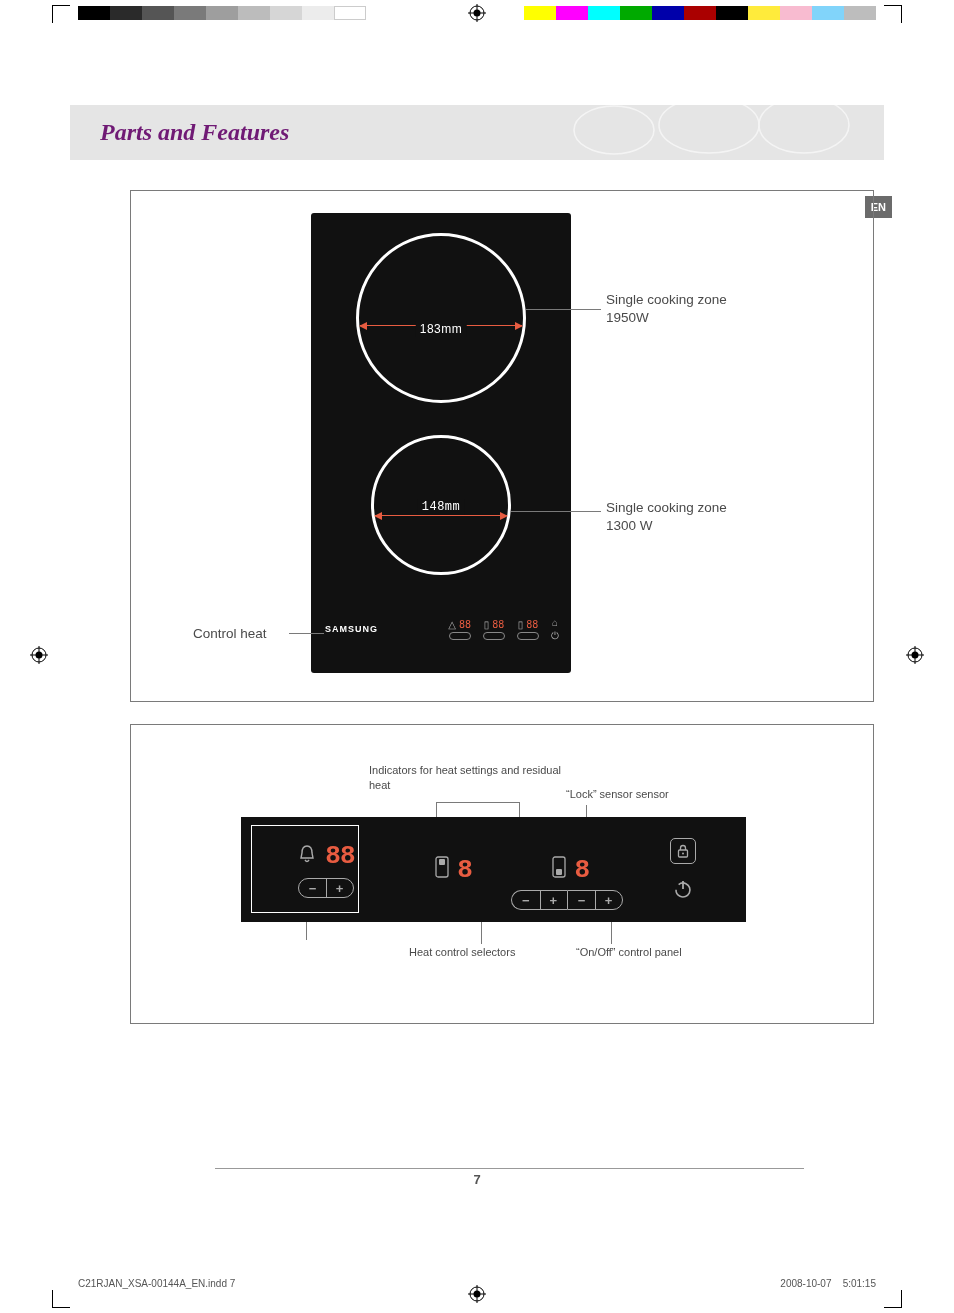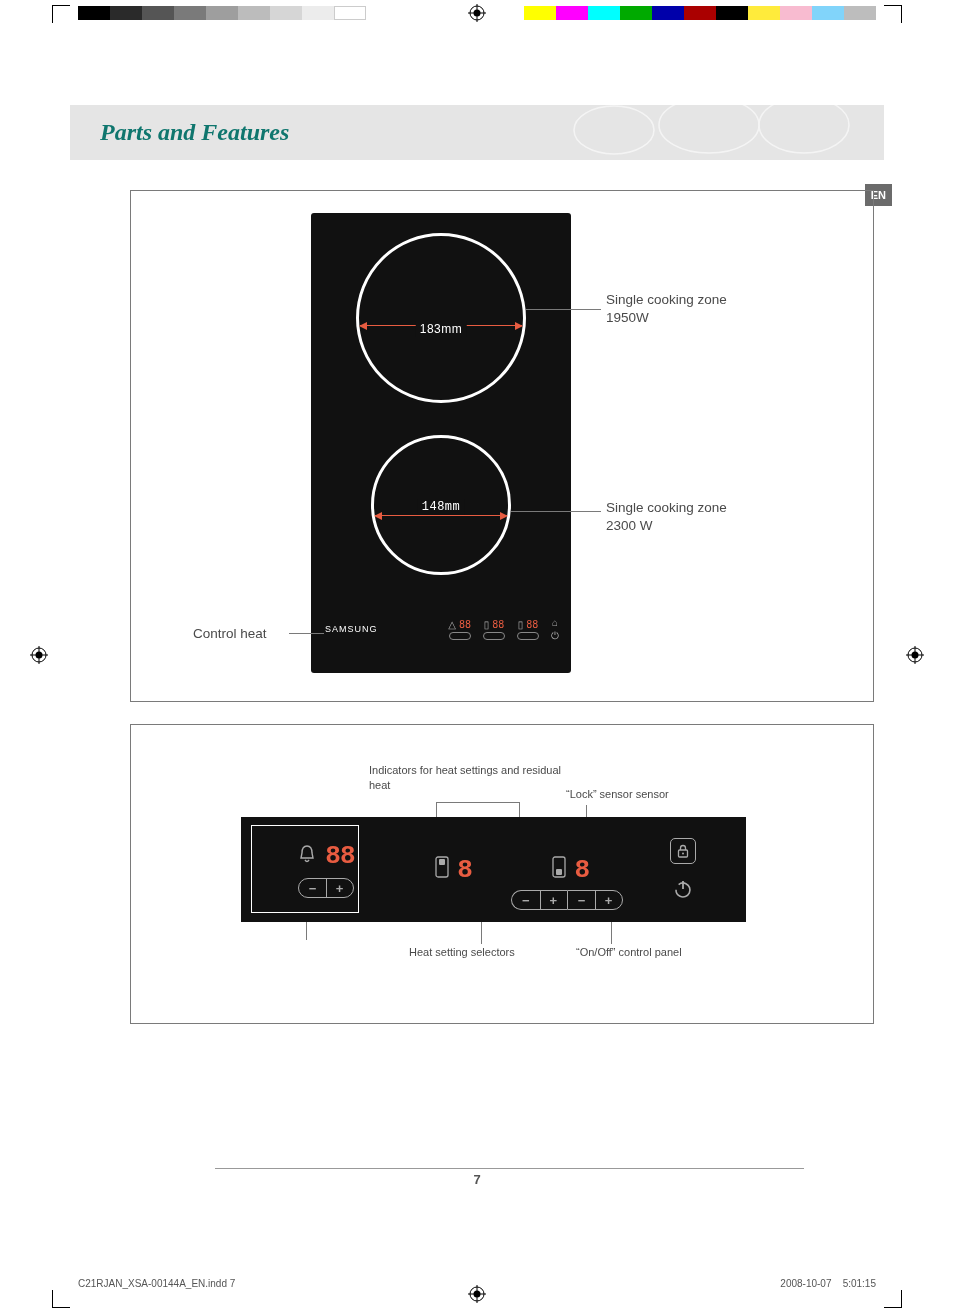--- a/index.html
+++ b/index.html
@@ -44,39 +44,39 @@
     background: #e5e5e5;
     padding: 14px 20px;
     margin-top: 55px;
     position: relative;
     overflow: hidden;
   }
   .section-title {
     font-size: 24px;
     font-style: italic;
     font-weight: bold;
-    color: #0f766e;
+    color: #701a75;
     font-family: "Times New Roman", serif;
     margin-left: 10px;
   }
   .veg-outline {
     position: absolute; top: -10px; right: 30px; opacity: 0.6;
   }
 
   .subheading {
     font-size: 17px;
     font-style: italic;
     font-weight: bold;
     color: #717171;
     font-family: "Times New Roman", serif;
     margin: 38px 0 0 32px;
   }
   .lang-badge {
     position: absolute;
-    top: 134px;
+    top: 146px;
     right: -8px;
     background: #6b6b6b;
     color: #fff;
     font-size: 11px;
     font-weight: bold;
     padding: 5px 6px;
   }
 
   
   .fig-box {
@@ -126,21 +126,21 @@
     background: #111; color: #fff; font-size: 12px; padding: 1px 4px;
     letter-spacing: 0.5px;
   }
   .dl1 { top: 108px; }
   .dl2 { top: 286px; font-family: Liberation Mono, monospace; }
   .mini-panel {
     position: absolute; bottom: 22px; left: 12px; right: 12px; height: 44px;
     display: flex; align-items: center; gap: 12px; color: #e85c41;
   }
   .brand {
-    color: #fff; font-size: 9px; letter-spacing: 1px; font-weight: normal;
+    color: #fff; font-size: 9px; letter-spacing: 1px; font-weight: bold;
     margin-left: 2px; margin-right: auto;
   }
   .mini-group { display:flex; flex-direction:column; align-items:center; gap:2px; }
   .mini-digit { font-family: monospace; font-size:10px; color:#e85c41; }
   .mini-pill { width:22px; height:8px; border:1px solid #888; border-radius:4px; }
   .mini-icon { color:#aaa; font-size:10px; }
 
   
   .leader { position: absolute; height: 1px; background: #7a7a7a; }
   .vleader { position: absolute; width: 1px; background: #7a7a7a; }
@@ -311,21 +311,21 @@
 
     <div class="leader" style="top:118px; left:395px; width:75px;"></div>
     <div class="label-text" style="top:100px; left:475px; width:170px;">
       <span>Single cooking zone</span><br>
       <span>1950W</span>
     </div>
 
     <div class="leader" style="top:320px; left:380px; width:90px;"></div>
     <div class="label-text" style="top:308px; left:475px; width:170px;">
       <span>Single cooking zone</span><br>
-      <span>2300 W</span>
+      <span>1300 W</span>
     </div>
 
     <div class="leader" style="top:442px; left:158px; width:35px;"></div>
     <div class="label-text" style="top:434px; left:62px;">Control heat</div>
   </div>
 
   <div class="fig-box fig2">
 
     <div class="label-text" style="top:38px; left:238px; width:200px;">Indicators for heat settings and residual heat</div>
     <div class="vleader" style="top:77px; left:305px; height:25px;"></div>
@@ -407,21 +407,21 @@
               <circle cx="11" cy="12" r="7" fill="none" stroke="#aaa" stroke-width="1.6" stroke-dasharray="30 6" transform="rotate(-65 11 12)"></circle>
               <line x1="11" y1="3" x2="11" y2="11" stroke="#aaa" stroke-width="1.8"></line>
             </svg>
         </div>
       </div>
     </div>
 
     <div class="vleader" style="top:197px; left:175px; height:18px;"></div>
 
     <div class="vleader" style="top:197px; left:350px; height:22px;"></div>
-    <div class="label-text" style="top:220px; left:278px;">Heat setting selectors</div>
+    <div class="label-text" style="top:220px; left:278px;">Heat control selectors</div>
 
     <div class="vleader" style="top:197px; left:480px; height:22px;"></div>
     <div class="label-text" style="top:220px; left:445px;">“On/Off” control panel</div>
   </div>
 
   <div class="hr-line"></div>
   <div class="page-num">7</div>
 
 </div>
 

